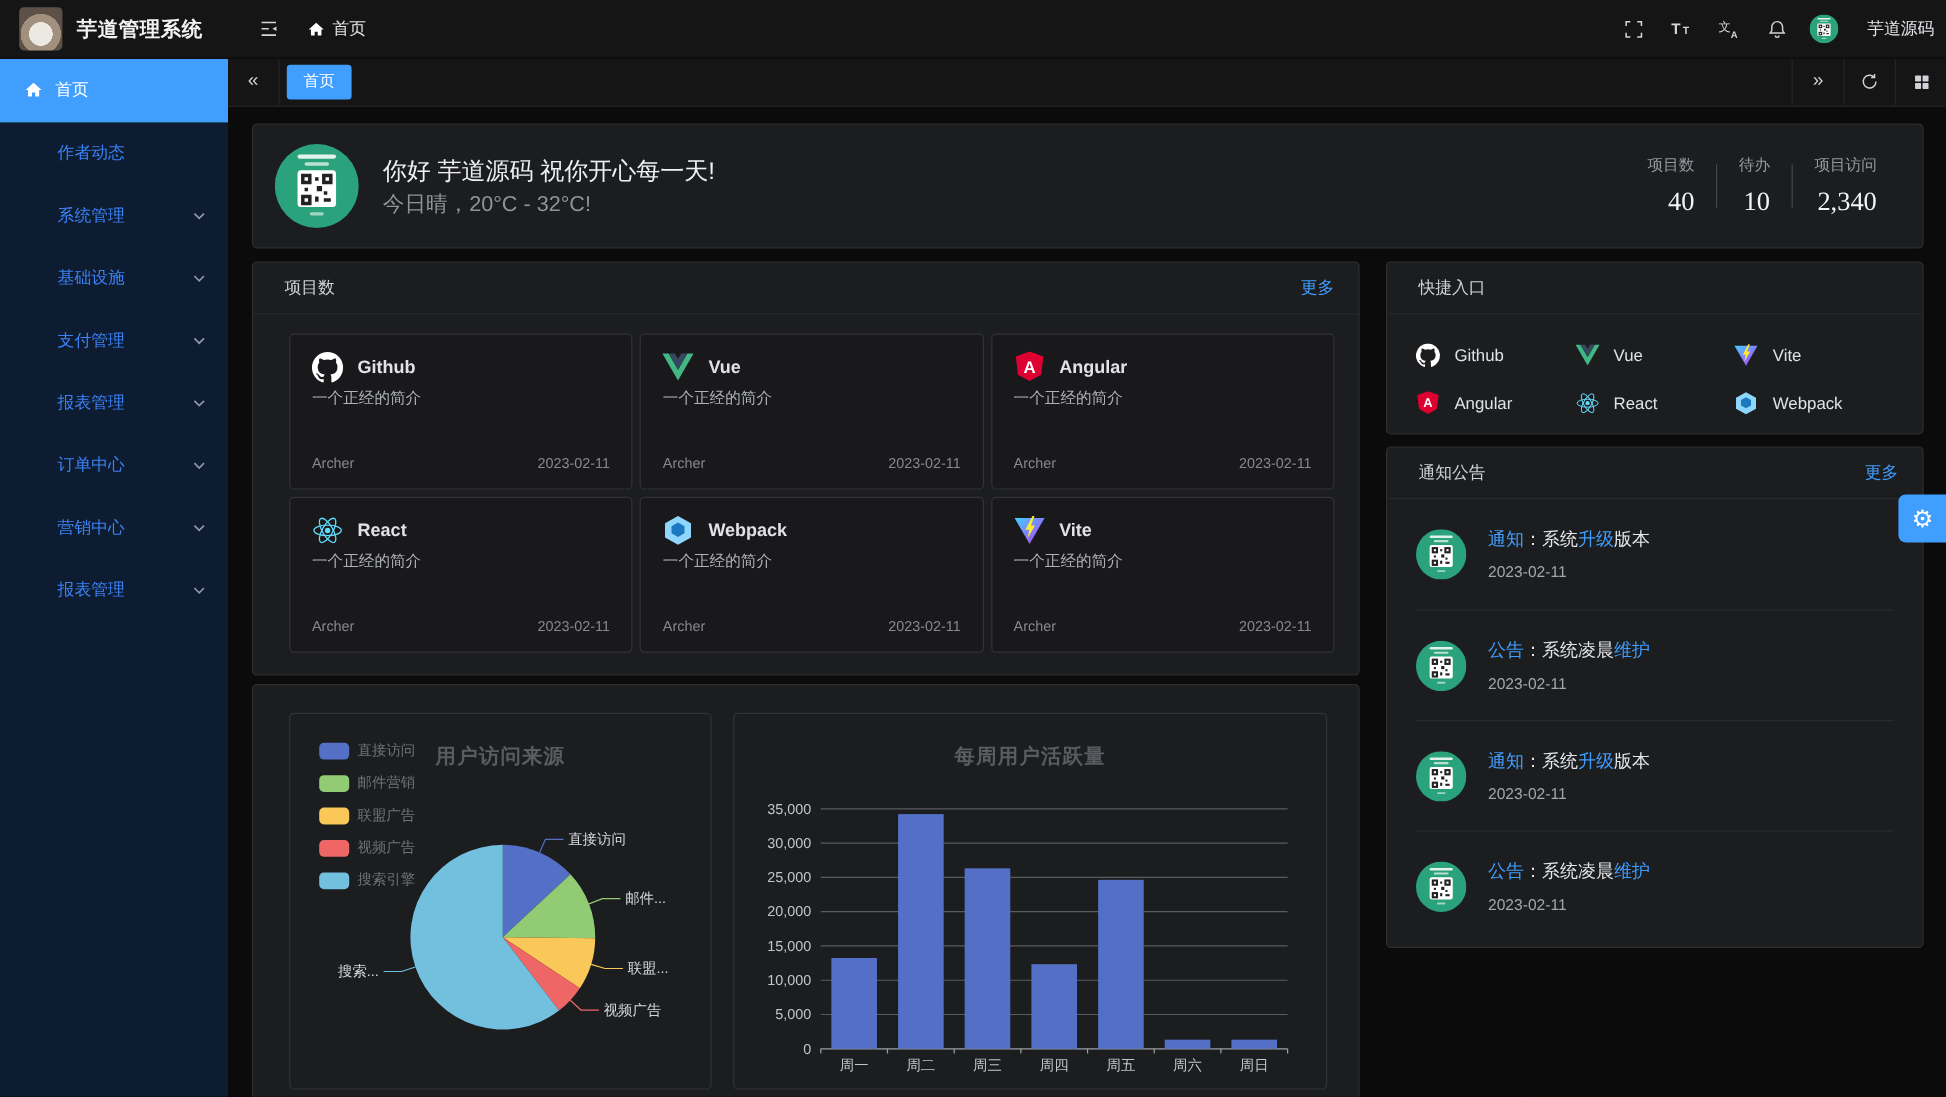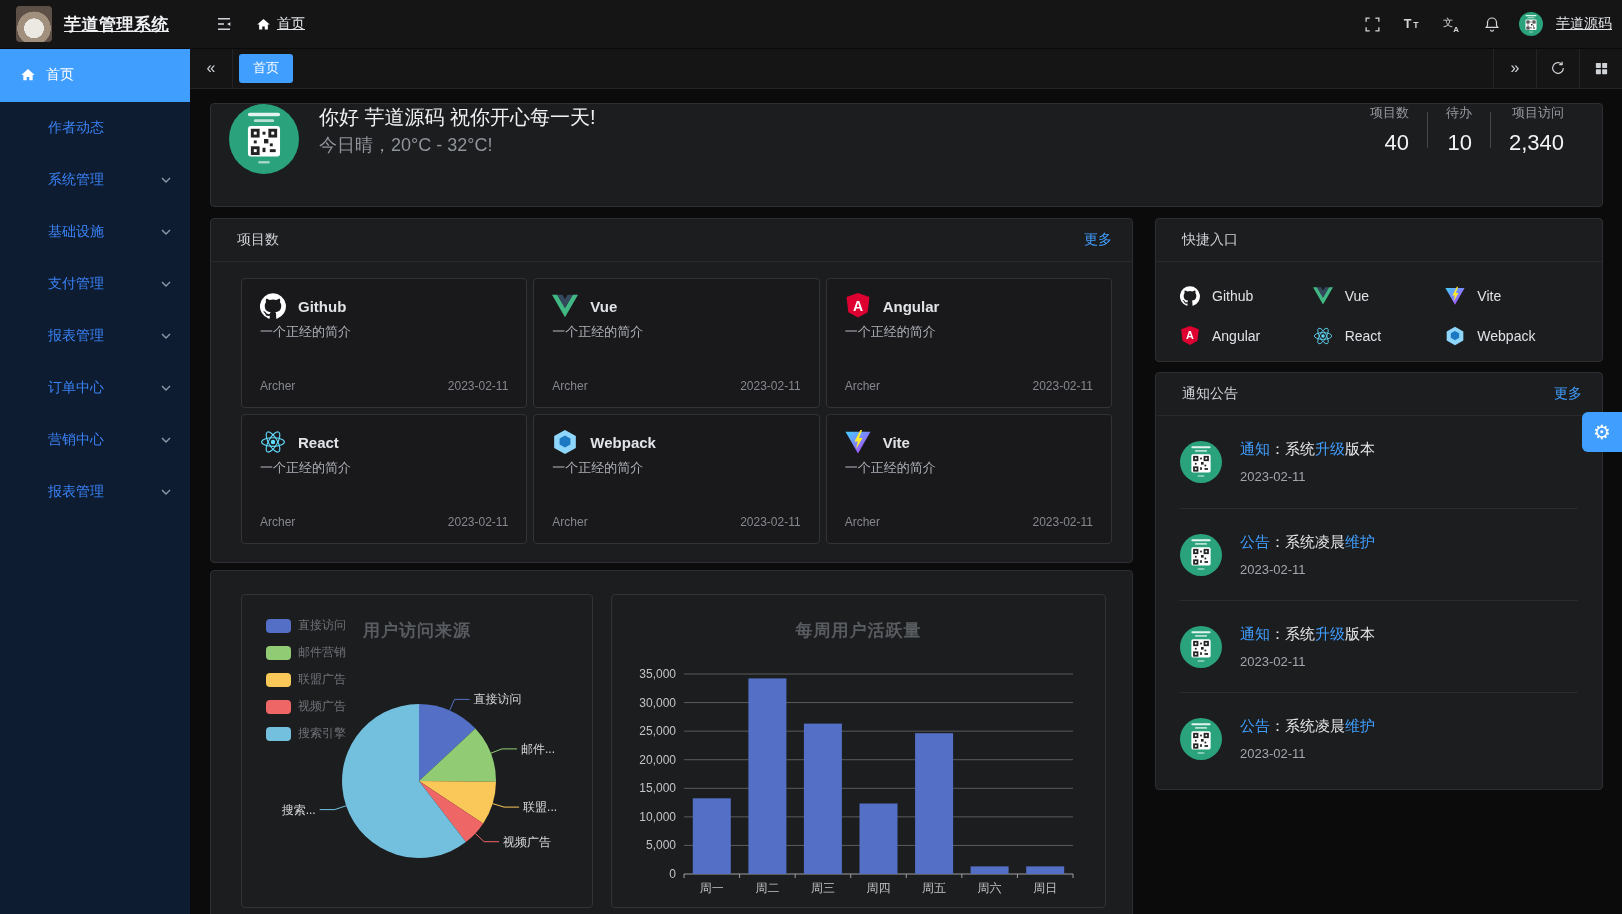--- a/index.html
+++ b/index.html
@@ -4,30 +4,30 @@
 <style>
   html,body{margin:0;padding:0;}
   body{
     width:1622px;height:914px;position:relative;overflow:hidden;
     background:#0b0b0c;color:#e5e7ea;
     font-family:"Liberation Sans","DejaVu Sans",sans-serif;
   }
   svg text{font-family:"Liberation Sans","DejaVu Sans",sans-serif;}
   
   .navbar{position:absolute;top:0;left:0;right:0;height:48px;background:#151516;
-    display:flex;align-items:center;border-bottom:1px solid #0a0a0a;z-index:30;text-decoration:underline;}
+    display:flex;align-items:center;border-bottom:1px solid #0a0a0a;z-index:30;}
   .logo{width:36px;height:36px;border-radius:4px;margin-left:16px;
     background:radial-gradient(circle at 50% 62%,#ece8e2 0 34%,#a2907f 35% 58%,#5d5147 59%);}
   .app-title{margin-left:12px;font-size:17px;font-weight:700;color:#f2f3f5;letter-spacing:.5px;}
   .nav-ico{display:inline-flex;align-items:center;justify-content:center;width:26px;height:26px;cursor:pointer;}
   .collapse-btn{margin-left:42px;}
   .crumb{display:flex;align-items:center;gap:6px;margin-left:18px;font-size:14px;color:#e3e5e8;cursor:pointer;}
   .nav-spacer{flex:1;}
   .nav-right{display:flex;align-items:center;gap:14px;margin-right:10px;}
-  .nav-user{display:flex;align-items:center;gap:13px;cursor:pointer;}
+  .nav-user{display:flex;align-items:center;gap:24px;cursor:pointer;}
   .nav-username{font-size:14px;color:#e3e5e8;}
   
   .sidebar{position:absolute;top:48px;left:0;bottom:0;width:190px;background:#0d1c30;z-index:20;}
   .side-item{height:52px;display:flex;align-items:center;color:#3b82f6;font-size:14px;
     padding-left:48px;position:relative;cursor:pointer;}
   .side-item.active{height:54px;background:#409eff;color:#fff;padding-left:20px;gap:10px;}
   .side-item .s-chev{position:absolute;right:18px;top:50%;transform:translateY(-50%);display:inline-flex;}
   .s-ico{display:inline-flex;}
   
   .tabbar{position:absolute;left:190px;top:48px;right:0;height:40px;background:#151516;
@@ -40,29 +40,29 @@
     height:29px;display:flex;align-items:center;padding:0 14px;border-radius:3px;cursor:pointer;}
   .tab-spacer{flex:1;}
   
   .content{position:absolute;left:190px;top:88px;right:0;bottom:0;background:#0b0b0c;}
   .card{position:absolute;background:#1c1d1f;border:1px solid #2e2f32;border-radius:4px;box-sizing:border-box;}
   .card-header{height:42px;display:flex;align-items:center;justify-content:space-between;
     padding:0 20px 0 26px;border-bottom:1px solid #28292b;}
   .card-header .hd-title{font-size:14px;color:#cfd2d6;}
   .more-link{font-size:14px;color:#409eff;cursor:pointer;}
   
-  .welcome{left:20px;top:15px;width:1393px;height:104px;display:flex;align-items:flex-start;}
+  .welcome{left:20px;top:15px;width:1393px;height:104px;display:flex;align-items:center;}
   .welcome .avatar{margin-left:18px;flex:0 0 auto;display:inline-flex;}
   .wel-text{margin-left:20px;}
   .wel-greet{font-size:20px;color:#eef0f3;}
   .wel-weather{font-size:18px;color:#8f939a;margin-top:2px;}
   .stats{margin-left:auto;margin-right:20px;display:flex;align-items:center;}
   .stat{padding:0 18px;text-align:right;}
   .stat-label{font-size:13px;color:#9599a0;}
-  .stat-value{font-size:22px;color:#f2f4f6;margin-top:8px;}
+  .stat-value{font-size:22px;color:#f2f4f6;margin-top:8px;font-family:Liberation Serif, serif;}
   .stat-div{width:1px;height:36px;background:#45474b;}
   
   .projects{left:20px;top:130px;width:923px;height:345px;}
   .proj-grid{display:grid;grid-template-columns:repeat(3,1fr);grid-auto-rows:130px;
     gap:6px;padding:16px 20px 20px 30px;}
   .proj-card{border:1px solid #323337;background:#19191b;border-radius:4px;
     padding:14px 18px;display:flex;flex-direction:column;box-sizing:border-box;cursor:pointer;}
   .proj-top{display:flex;align-items:center;gap:12px;}
   .proj-name{font-size:15px;font-weight:600;color:#e1e3e7;}
   .proj-desc{font-size:13px;color:#aeb1b8;margin-top:4px;}

